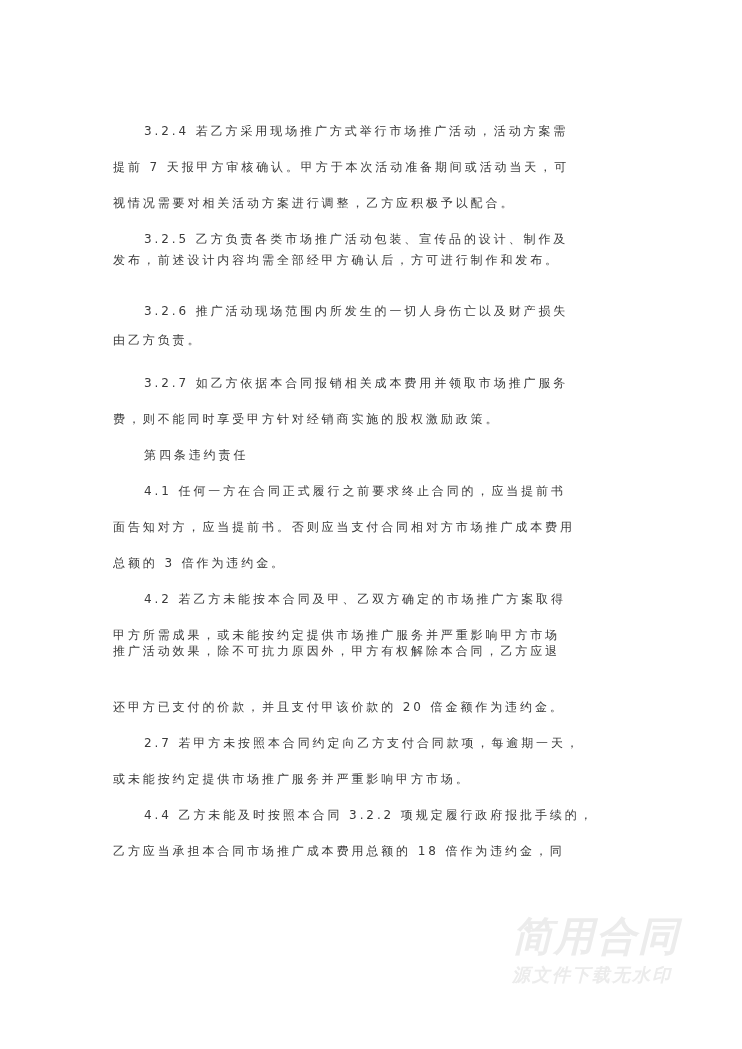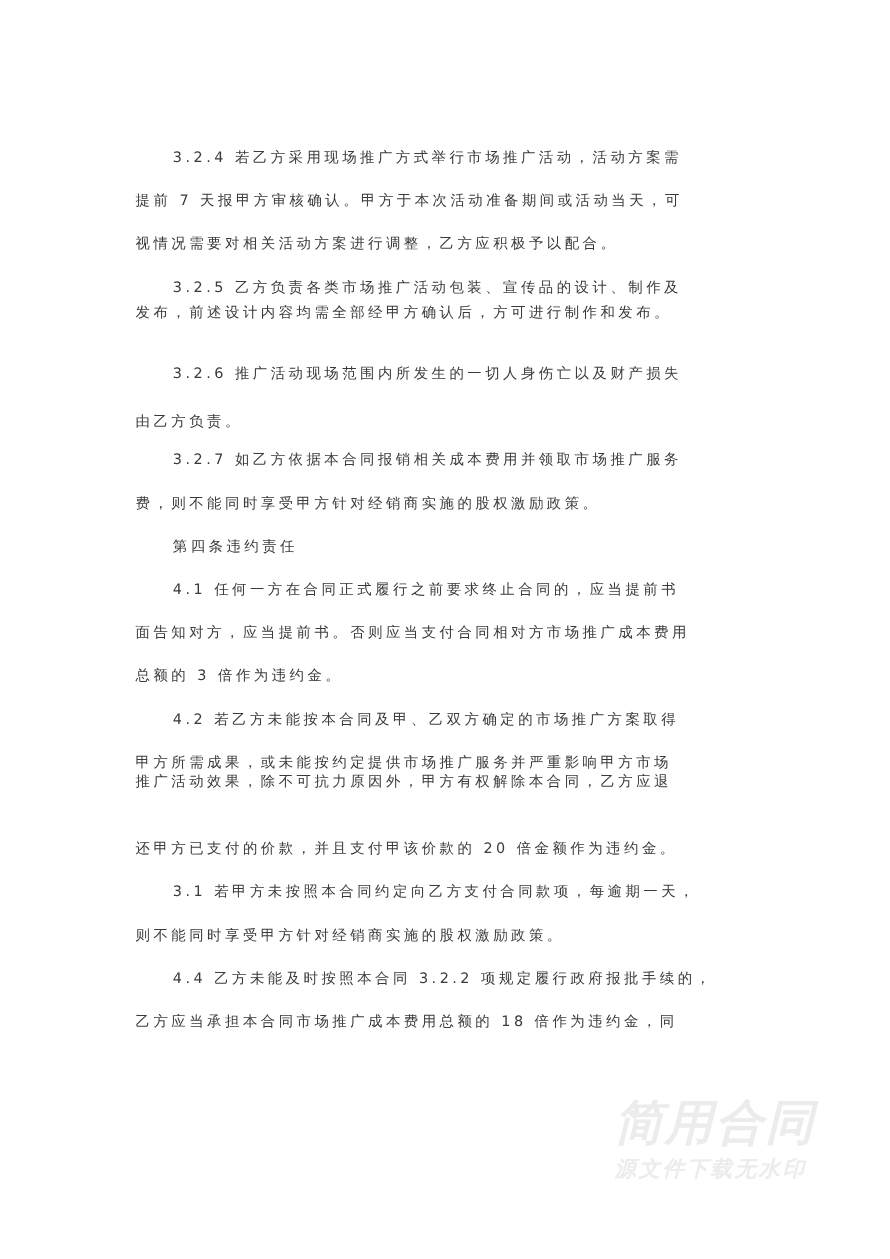--- a/index.html
+++ b/index.html
@@ -24,33 +24,33 @@
 </head>
 <body>
 
 <div class="page">
   <div class="line indent" style="top:0px">3.2.4 若乙方采用现场推广方式举行市场推广活动，活动方案需</div>
   <div class="line" style="top:36px">提前 7 天报甲方审核确认。甲方于本次活动准备期间或活动当天，可</div>
   <div class="line" style="top:72px">视情况需要对相关活动方案进行调整，乙方应积极予以配合。</div>
   <div class="line indent" style="top:108px">3.2.5 乙方负责各类市场推广活动包装、宣传品的设计、制作及</div>
   <div class="line" style="top:129px">发布，前述设计内容均需全部经甲方确认后，方可进行制作和发布。</div>
   <div class="line indent" style="top:180px">3.2.6 推广活动现场范围内所发生的一切人身伤亡以及财产损失</div>
-  <div class="line" style="top:220px">由乙方负责。</div>
+  <div class="line" style="top:209px">由乙方负责。</div>
   <div class="line indent" style="top:252px">3.2.7 如乙方依据本合同报销相关成本费用并领取市场推广服务</div>
   <div class="line" style="top:288px">费，则不能同时享受甲方针对经销商实施的股权激励政策。</div>
   <div class="line indent" style="top:324px">第四条违约责任</div>
   <div class="line indent" style="top:360px">4.1 任何一方在合同正式履行之前要求终止合同的，应当提前书</div>
   <div class="line" style="top:396px">面告知对方，应当提前书。否则应当支付合同相对方市场推广成本费用</div>
   <div class="line" style="top:432px">总额的 3 倍作为违约金。</div>
   <div class="line indent" style="top:468px">4.2 若乙方未能按本合同及甲、乙双方确定的市场推广方案取得</div>
   <div class="line" style="top:504px">甲方所需成果，或未能按约定提供市场推广服务并严重影响甲方市场</div>
   <div class="line" style="top:520px">推广活动效果，除不可抗力原因外，甲方有权解除本合同，乙方应退</div>
   <div class="line" style="top:576px">还甲方已支付的价款，并且支付甲该价款的 20 倍金额作为违约金。</div>
-  <div class="line indent" style="top:612px">3.1 若甲方未按照本合同约定向乙方支付合同款项，每逾期一天，</div>
-  <div class="line" style="top:648px">则不能同时享受甲方针对经销商实施的股权激励政策。</div>
+  <div class="line indent" style="top:612px">2.7 若甲方未按照本合同约定向乙方支付合同款项，每逾期一天，</div>
+  <div class="line" style="top:648px">或未能按约定提供市场推广服务并严重影响甲方市场。</div>
   <div class="line indent" style="top:684px">4.4 乙方未能及时按照本合同 3.2.2 项规定履行政府报批手续的，</div>
   <div class="line" style="top:720px">乙方应当承担本合同市场推广成本费用总额的 18 倍作为违约金，同</div>
 </div>
 
 <div class="watermark">
   <div class="wm-title">简用合同</div>
   <div class="wm-sub">源文件下载无水印</div>
 </div>
 
 </body></html>

